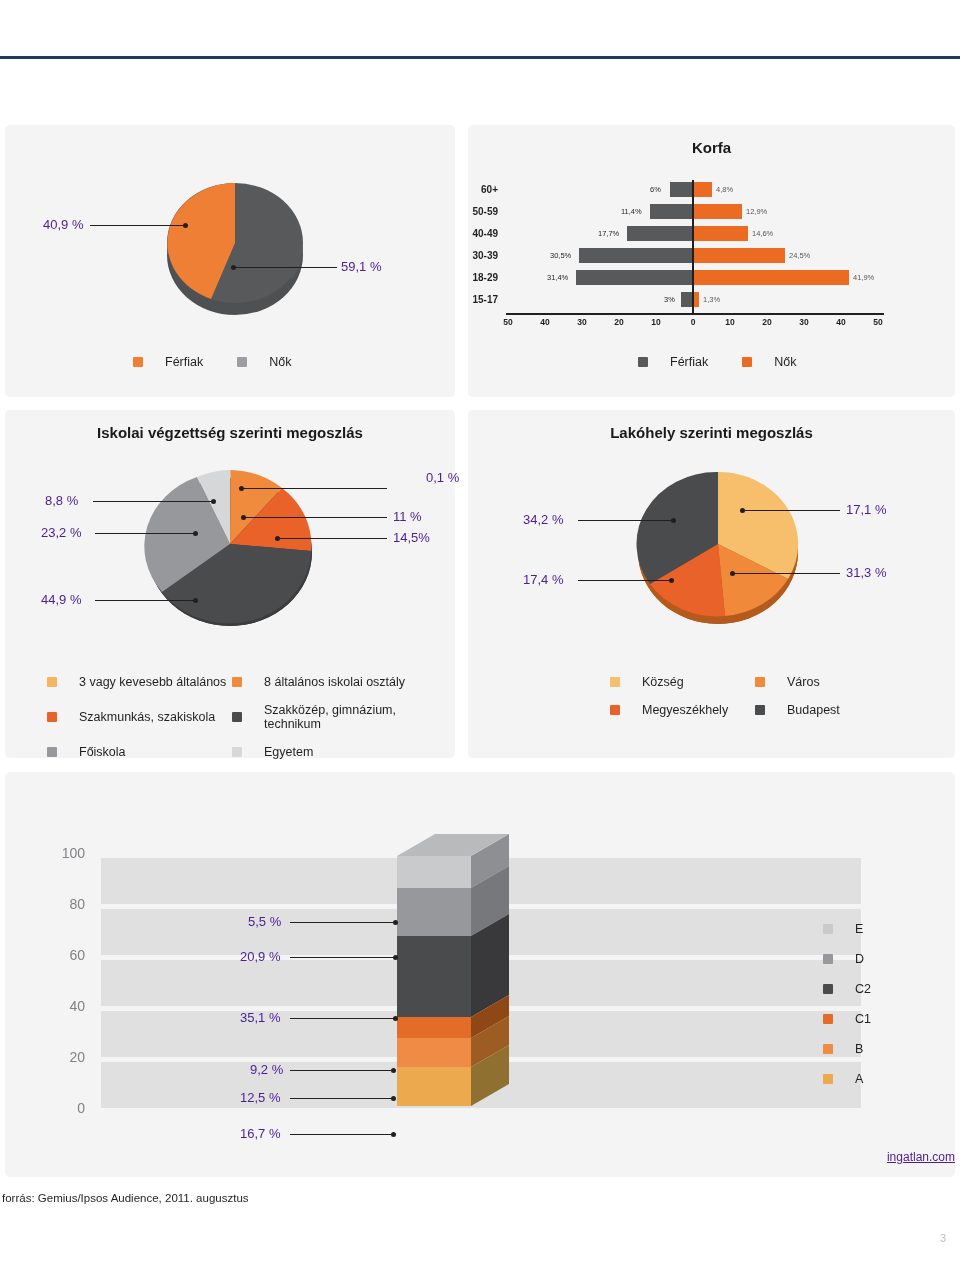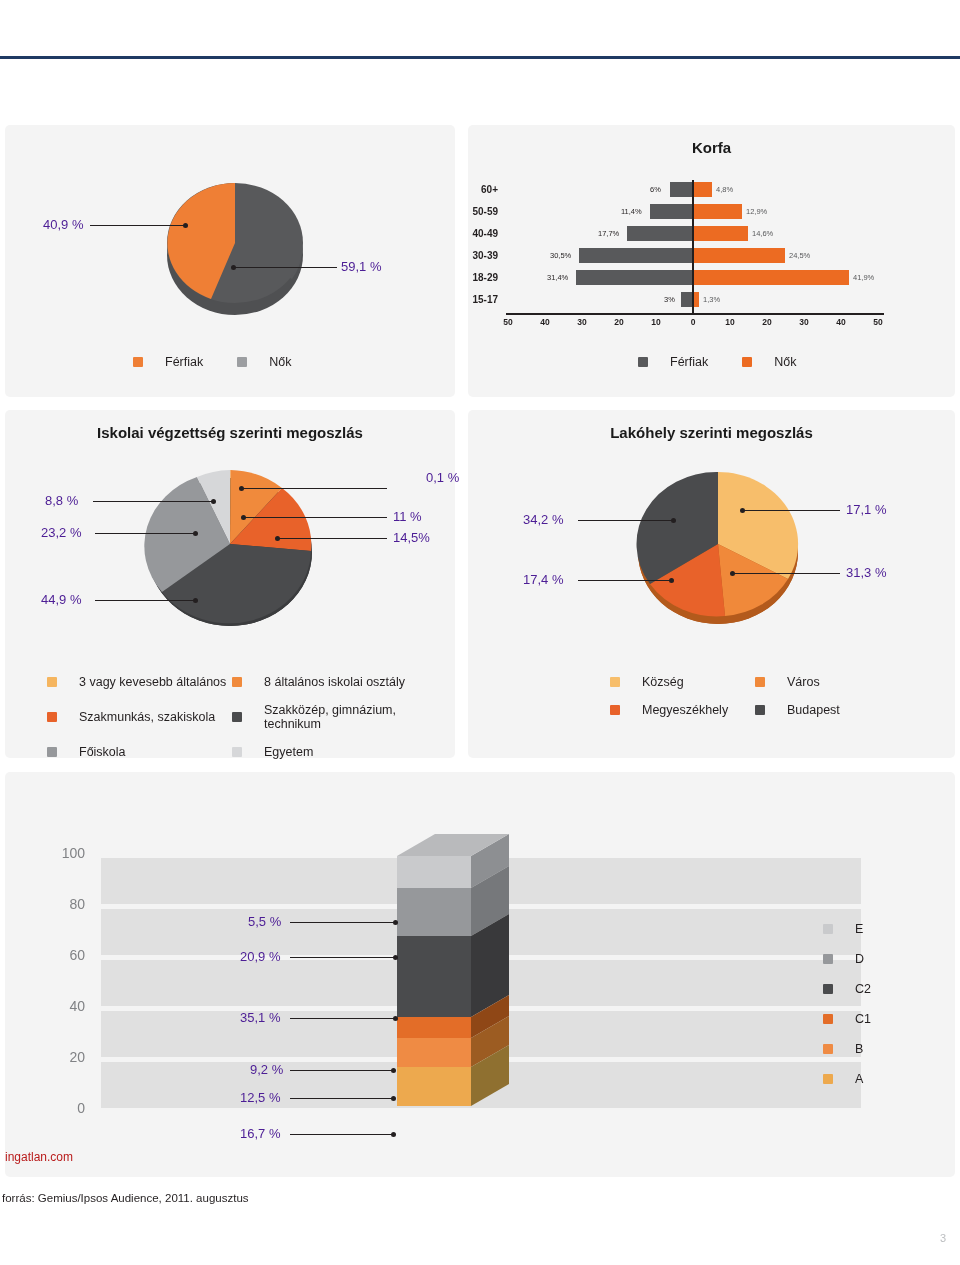--- a/index.html
+++ b/index.html
@@ -58,21 +58,21 @@
   .pyr-val.dark{color:#231f20;}
   .pyr-tick{position:absolute;font-size:8.5px;font-weight:bold;color:#231f20;
             transform:translateX(-50%);}
 
   
   .plot{position:absolute;left:96px;top:84px;width:760px;height:252px;}
   .band{position:absolute;left:0;width:100%;background:#e0e0e0;}
   .ytick{position:absolute;right:0;font-size:14px;color:#808285;
          transform:translateY(-50%);text-align:right;width:40px;}
   .bar3d{position:absolute;}
-  .watermark{position:absolute;width:100%;text-align:left;font-size:12px;color:#b91c1c;}
+  .watermark{position:absolute;width:100%;text-align:right;font-size:12px;color:#4c1d95;text-decoration:underline;}
 
   
   .source{position:absolute;left:2px;top:1192px;font-size:11.5px;color:#231f20;}
   .pageno{position:absolute;right:14px;top:1232px;font-size:11px;color:#bcbec0;}
 </style>
 </head>
 <body>
 
 <div class="page">
 

